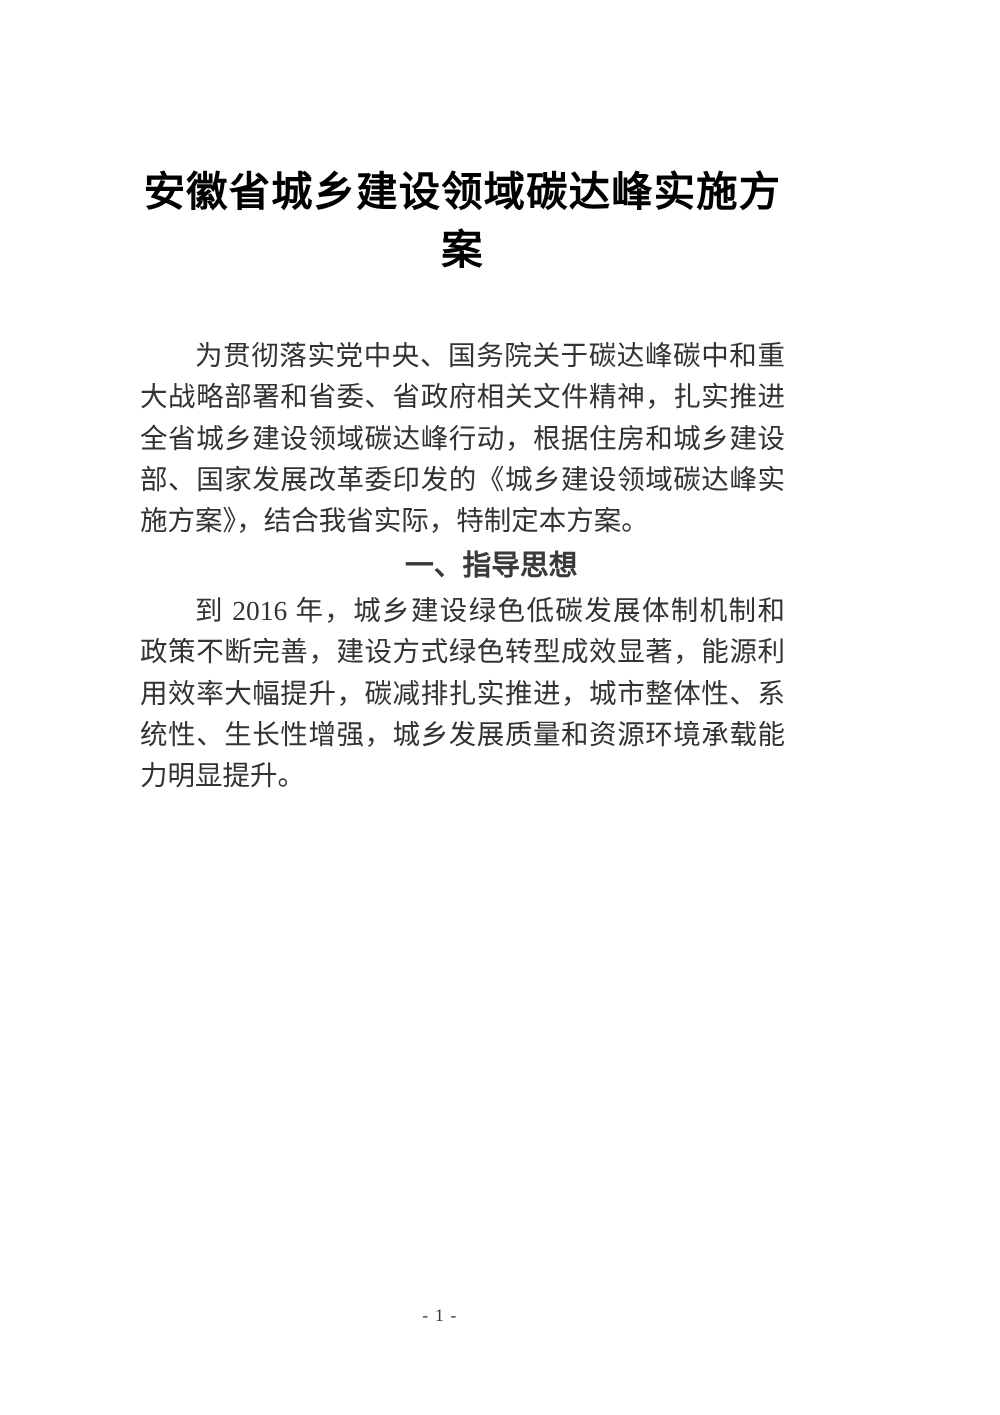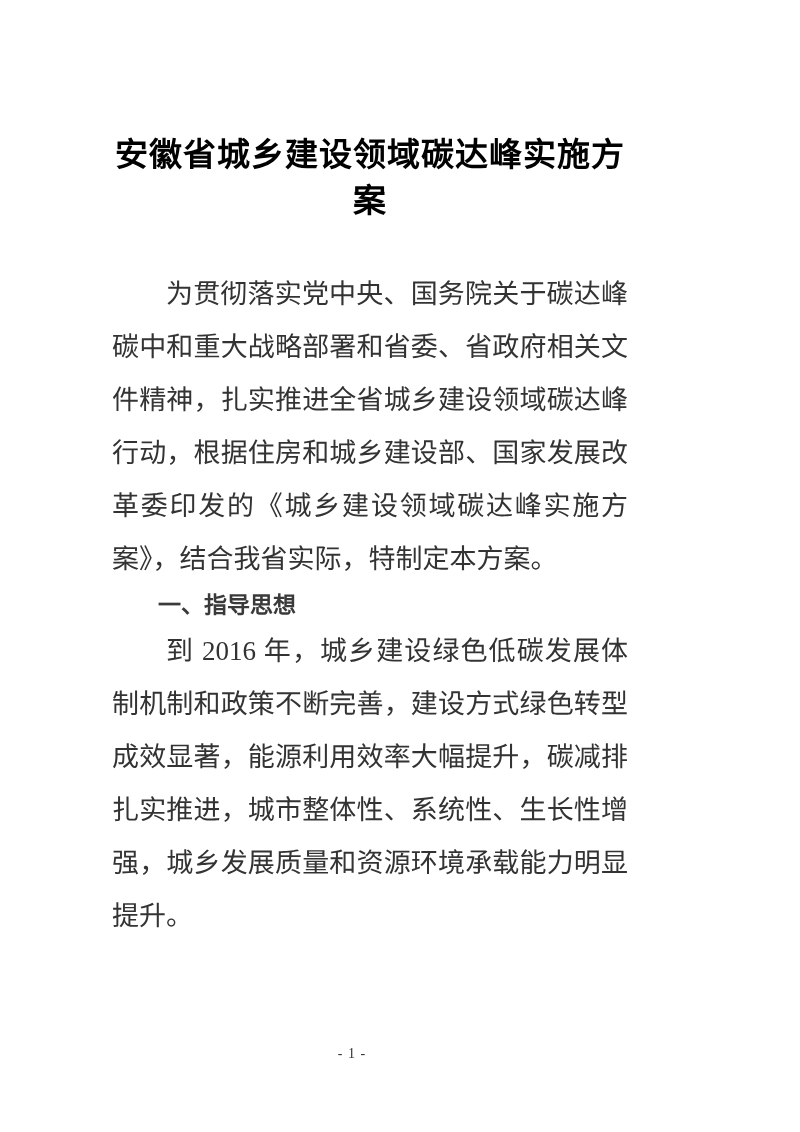--- a/index.html
+++ b/index.html
@@ -24,35 +24,36 @@
     font-weight: bold;
     font-size: 33px;
     line-height: 46px;
     letter-spacing: 1px;
     text-align: center;
     color: #000000;
   }
   .para {
     margin: 0;
     font-family: "Liberation Serif", serif;
-    font-size: 27px;
-    line-height: 53px;
+    font-size: 22px;
+    line-height: 33px;
     color: #333333;
     text-align: justify;
     text-indent: 2em;
     letter-spacing: 0;
   }
   .sec-heading {
     margin: 0;
     font-family: "Liberation Sans", sans-serif;
     font-weight: bold;
     font-size: 23px;
     line-height: 38.6px;
     color: #3a3a3a;
     text-indent: 2em;
+    text-align: center;
   }
   .page-footer {
     position: absolute;
     left: 0;
     right: 0;
     top: 1044px;
     text-align: center;
     font-family: "Liberation Serif", serif;
     font-size: 14px;
     line-height: 20px;

